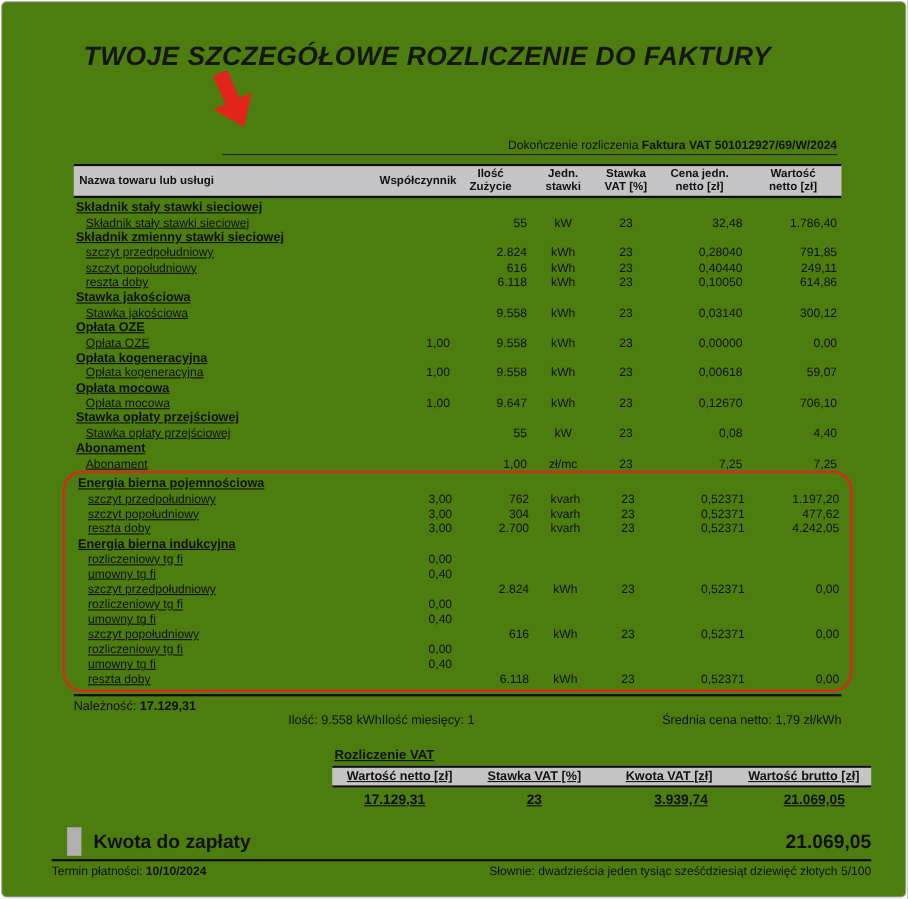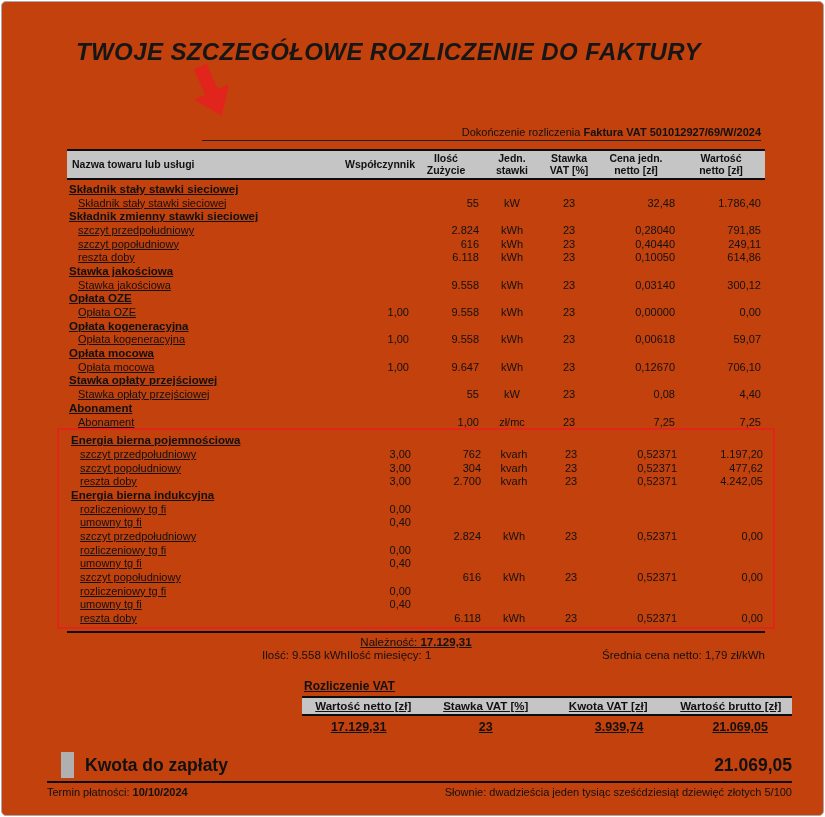--- a/index.html
+++ b/index.html
@@ -5,21 +5,21 @@
   :root{
     --accent:#e1251c;
     --hdr-gray:#c5c5c5;
     --ink:#111;
   }
   *{box-sizing:border-box;margin:0;padding:0;}
   html,body{background:#fff;}
   body{font-family:"Liberation Sans","DejaVu Sans",sans-serif;color:var(--ink);}
   .page{
     position:relative;width:823px;height:815px;margin:1px;
-    background:#c2410c;border:1px solid #ababab;border-radius:5px;
+    background:#4d7c0f;border:1px solid #ababab;border-radius:5px;
     overflow:hidden;
   }
   
   .title{
     margin:36px 60px 0 74px;
     font-size:24px;font-weight:bold;font-style:italic;
     letter-spacing:.4px;white-space:nowrap;color:#161616;
   }
   
   .arrow-wrap{position:absolute;left:190px;top:62px;width:38px;height:54px;transform:rotate(-24deg);}
@@ -50,26 +50,26 @@
   .trow.section .name{padding-left:2px;font-weight:bold;font-size:11.5px;}
   .num{text-align:right;}
   .factor.num{padding-right:2px;}
   .qty.num{padding-right:2px;}
   .unit{text-align:center;}
   .vat{text-align:center;}
   .price.num{padding-right:2px;}
   .value.num{padding-right:4px;}
   .highlight-box{
     margin:0 -10px;padding:3px 10px 2px 10px;
-    border:2.5px solid var(--accent);border-radius:0;
+    border:2.5px solid var(--accent);border-radius:18px;
   }
   .table-end{border-top:2px solid #0d0d0d;margin-top:2px;}
   
   .summary{margin:3px 62px 0 65px;width:698px;font-size:11.5px;}
-  .sum-right1{text-align:center;text-decoration:underline;}
+  .sum-right1{text-align:left;}
   .sum-right1 .b{font-weight:bold;}
   .sum-row{display:grid;grid-template-columns:280px 1fr auto;margin-top:1px;}
   .sum-row .left{padding-left:15px;text-align:right;}
   
   .vat-section{margin:18px 35px 0 300px;width:490px;text-decoration:underline;}
   .vat-title{font-weight:bold;font-size:12px;margin-bottom:3px;padding-left:2px;}
   .vat-head,.vat-vals{display:grid;grid-template-columns:1fr 1fr 1fr 1fr;}
   .vat-head{
     background:var(--hdr-gray);
     border-top:2px solid #0d0d0d;border-bottom:2px solid #0d0d0d;

